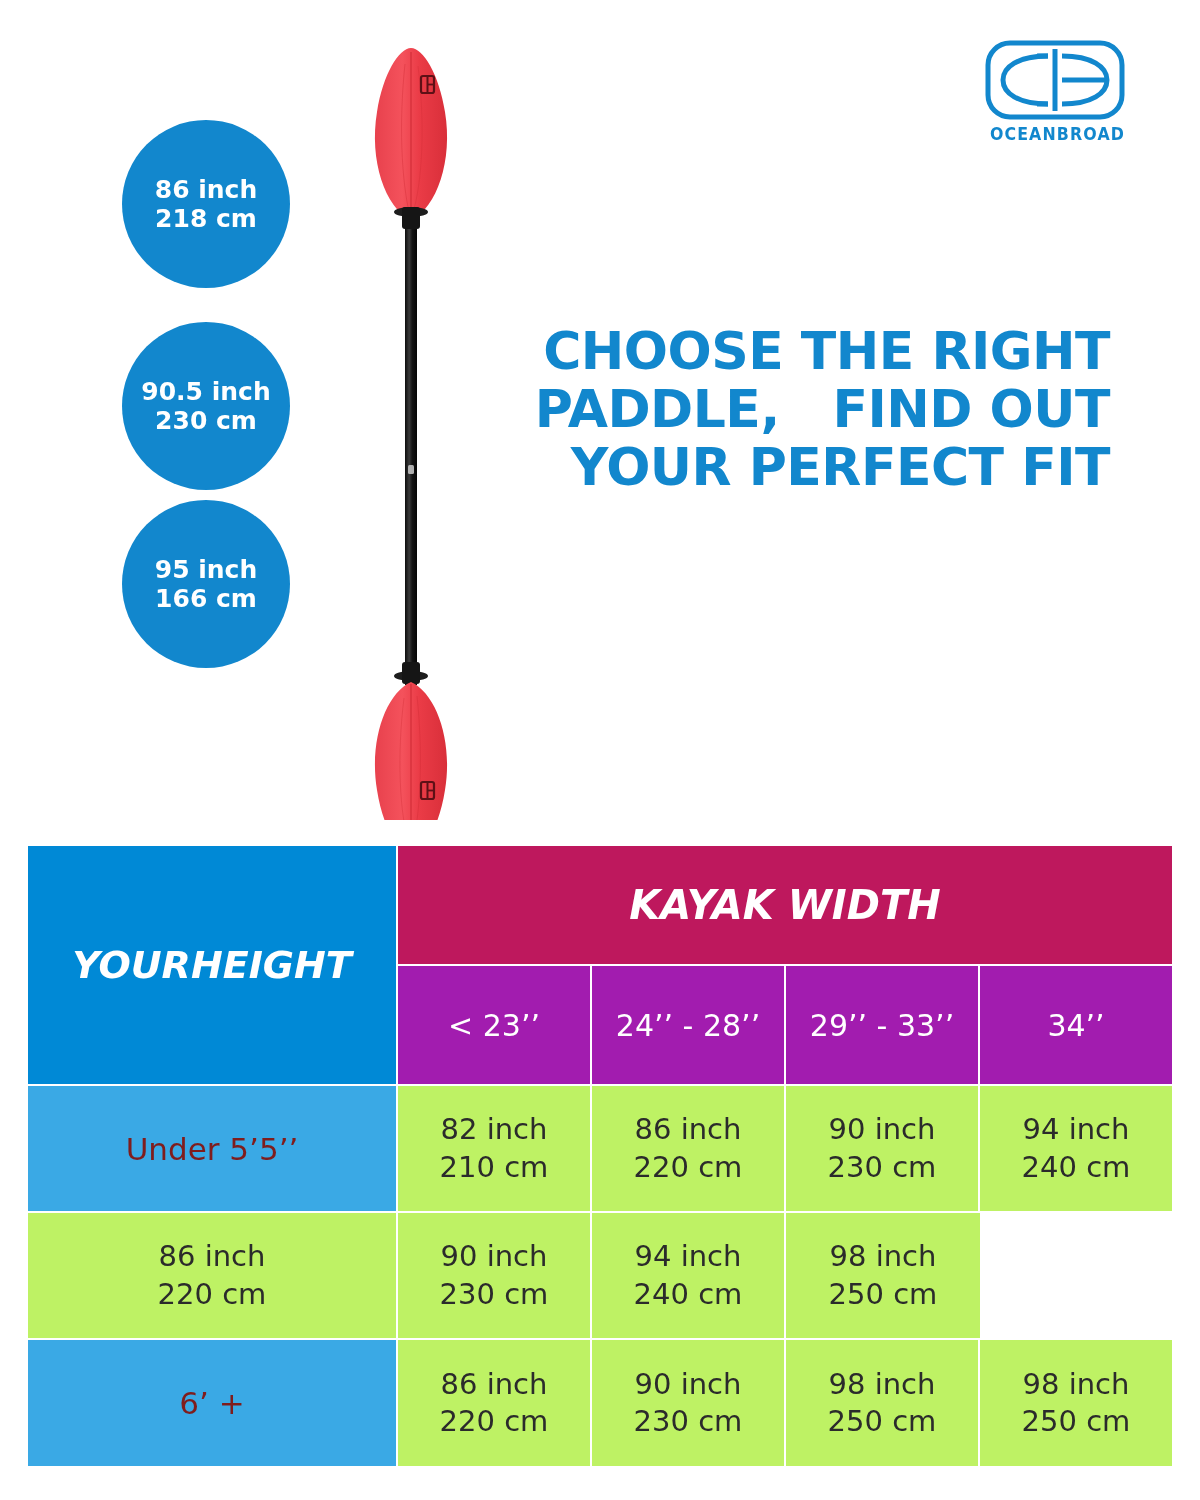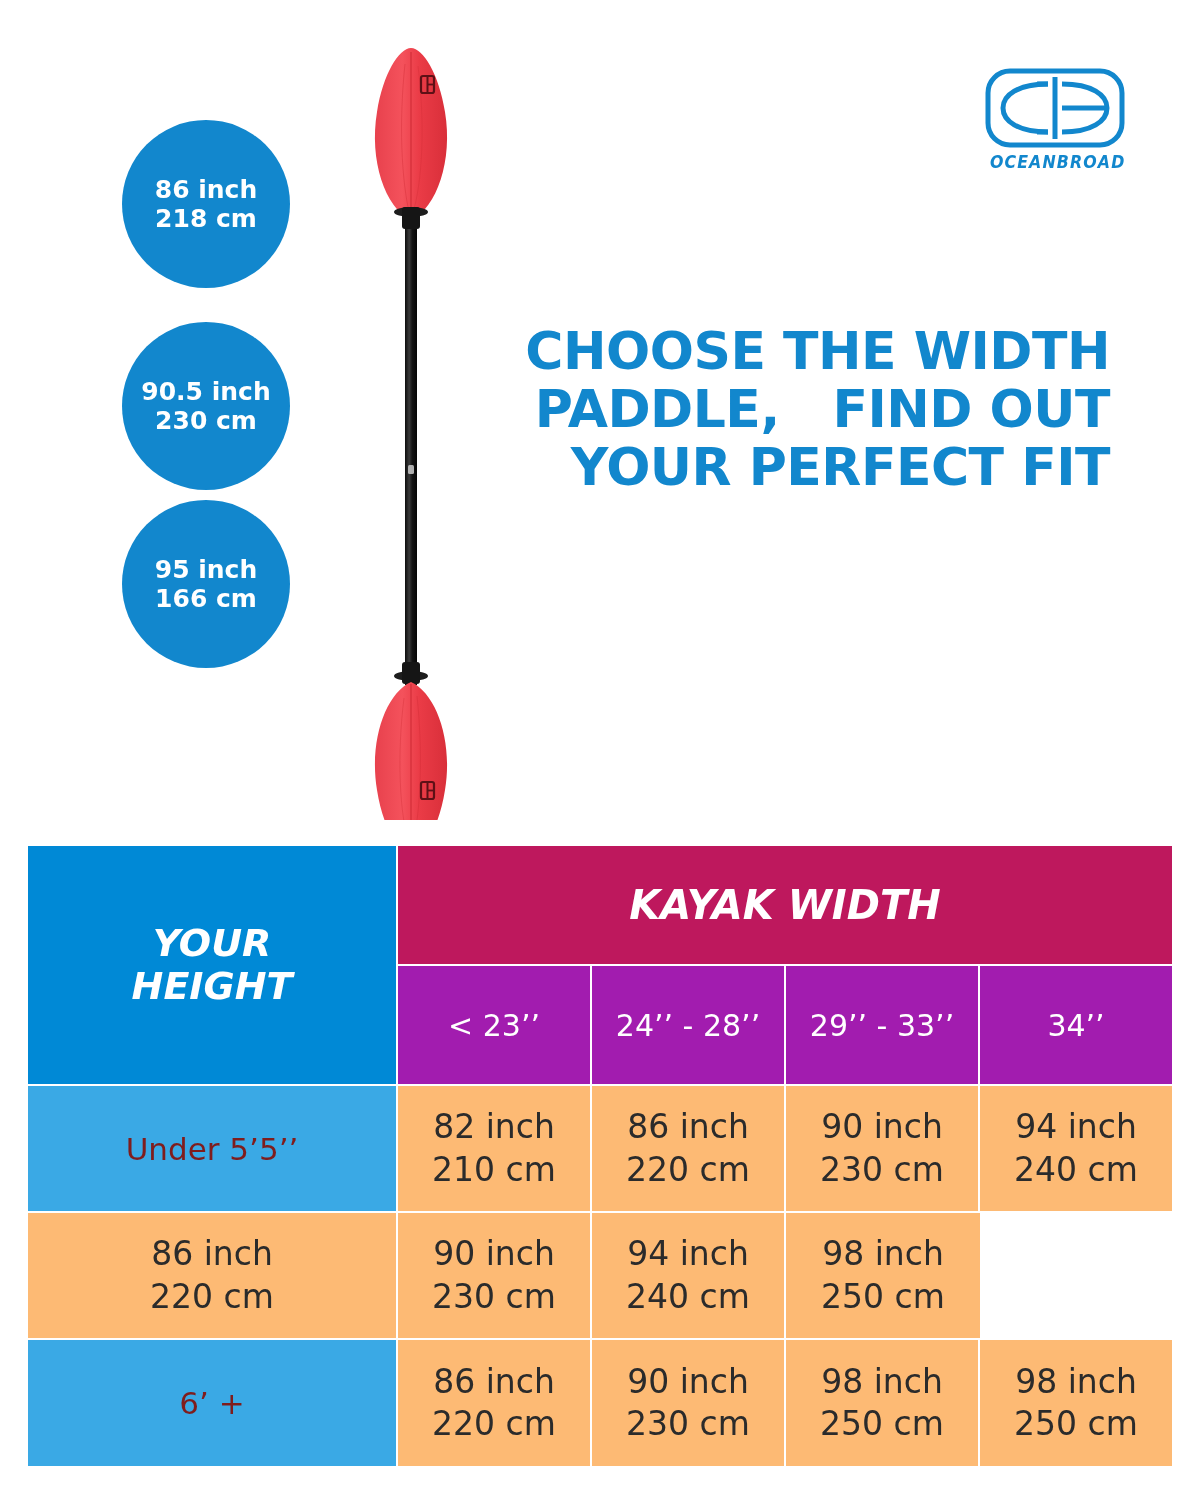--- a/index.html
+++ b/index.html
@@ -12,24 +12,23 @@
     height: 1500px;
     position: relative;
     font-family: "DejaVu Sans", "Liberation Sans", sans-serif;
     overflow: hidden;
   }
 
   
   #logo {
     position: absolute;
     left: 985px;
-    top: 68px;
+    top: 40px;
     width: 140px;
     height: 110px;
-    font-style: italic;
   }
   #logo svg { display: block; }
   #logo .wordmark {
     position: absolute;
     left: 0;
     top: 84px;
     width: 140px;
     text-align: center;
     color: #1287cd;
     font-size: 17px;
@@ -109,21 +108,21 @@
 
   .hdr-height {
     grid-column: 1 / 2;
     grid-row: 1 / 3;
     background: #0089d6;
     color: #ffffff;
     font-size: 38px;
     font-weight: bold;
     font-style: italic;
     line-height: 1.12;
-    flex-direction: column;
+    flex-direction: row;
   }
   .hdr-height .ln { display: block; }
 
   .hdr-kayak {
     grid-column: 2 / 6;
     grid-row: 1 / 2;
     background: #be185d;
     color: #ffffff;
     font-size: 40px;
     font-weight: bold;
@@ -142,23 +141,23 @@
 
   .row-label {
     grid-column: 1 / 2;
     background: #3aa9e5;
     color: #7f1d1d;
     font-size: 31px;
     font-weight: normal;
   }
 
   .data-cell {
-    background: #fdba74;
+    background: #bef264;
     color: #2b2b2b;
-    font-size: 33px;
+    font-size: 29px;
     line-height: 1.28;
     flex-direction: column;
   }
   .data-cell.last { border-right: none; }
   .data-cell .ln { display: block; white-space: nowrap; }
   .last-row { border-bottom: none; }
 </style>
 </head>
 <body>
 
@@ -233,21 +232,21 @@
     <path d="M49 658 C 42 714, 44 774, 55 808" stroke="#cf2a34" stroke-width="1" opacity="0.35" fill="none"></path>
     <g>
       <rect x="66" y="742" width="13" height="17" rx="2" fill="none" stroke="#5e1016" stroke-width="2.2"></rect>
       <line x1="72.5" y1="743" x2="72.5" y2="758" stroke="#5e1016" stroke-width="2"></line>
       <line x1="73" y1="750.5" x2="78" y2="750.5" stroke="#5e1016" stroke-width="1.8"></line>
     </g>
   </svg>
 </div>
 
 <div id="headline">
-  <span class="hl">CHOOSE THE WIDTH</span>
+  <span class="hl">CHOOSE THE RIGHT</span>
   <span class="hl">PADDLE,   FIND OUT</span>
   <span class="hl">YOUR PERFECT FIT</span>
 </div>
 
 <div id="size-table">
 
   <div class="cell hdr-height">
     <span class="ln">YOUR</span>
     <span class="ln">HEIGHT</span>
   </div>

